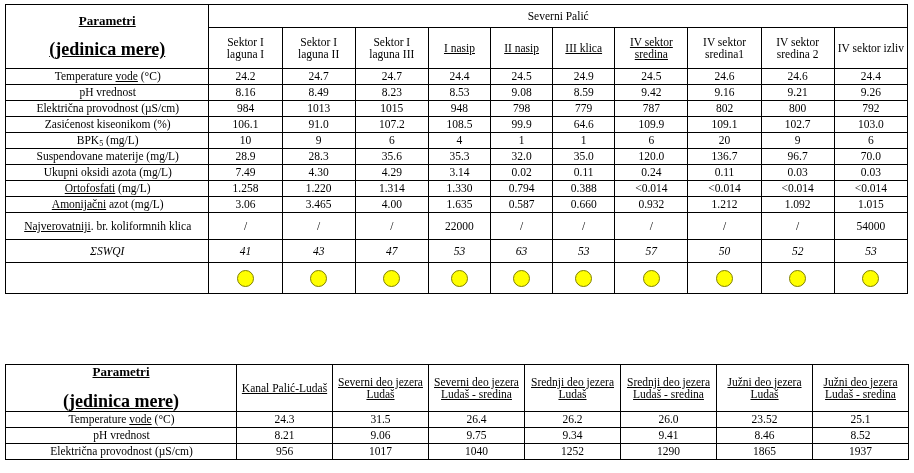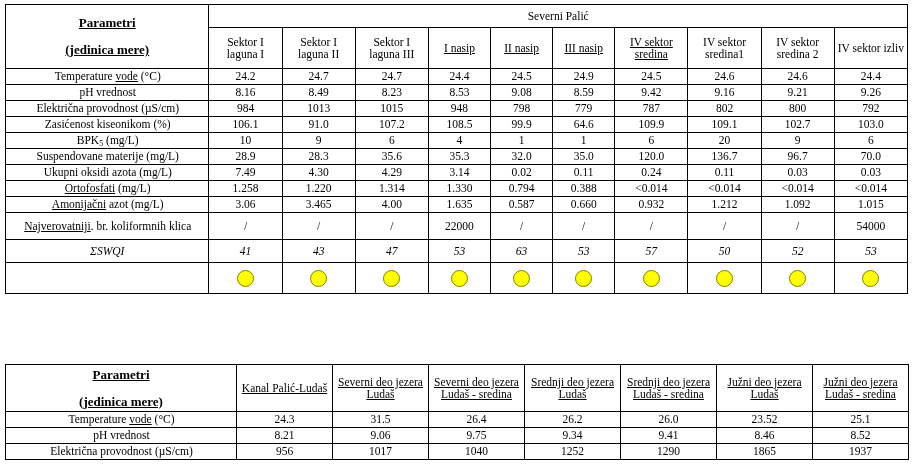--- a/index.html
+++ b/index.html
@@ -56,21 +56,21 @@
   .hdr-param .line1 {
     font-weight: bold;
     text-decoration: underline;
     font-size: 13px;
     display: block;
     margin-bottom: 13px;
   }
   .hdr-param .line2 {
     font-weight: bold;
     text-decoration: underline;
-    font-size: 13px;
+    font-size: 18px;
     display: block;
   }
   .group-title {
     text-align: center;
     font-weight: bold;
     font-size: 14px;
     height: 22px;
   }
   .subhdr {
     text-align: center;
@@ -128,21 +128,21 @@
           <span class="line2">(jedinica mere)</span>
         </td>
         <td class="group-title" colspan="10">Severni Palić</td>
       </tr>
       <tr>
         <td class="subhdr"><span>Sektor I laguna I</span></td>
         <td class="subhdr"><span>Sektor I laguna II</span></td>
         <td class="subhdr"><span>Sektor I laguna III</span></td>
         <td class="subhdr"><span class="u">I nasip</span></td>
         <td class="subhdr"><span class="u">II nasip</span></td>
-        <td class="subhdr"><span class="u">III nasip</span></td>
+        <td class="subhdr"><span class="u">III klica</span></td>
         <td class="subhdr"><span class="u">IV sektor sredina</span></td>
         <td class="subhdr"><span>IV sektor sredina1</span></td>
         <td class="subhdr"><span>IV sektor sredina 2</span></td>
         <td class="subhdr"><span>IV sektor izliv</span></td>
       </tr>
 
       <tr class="datarow">
         <td class="l">Temperature <span class="u">vode</span> (<span>°</span>C)</td>
         <td class="c">24.2</td>
         <td class="c">24.7</td>

